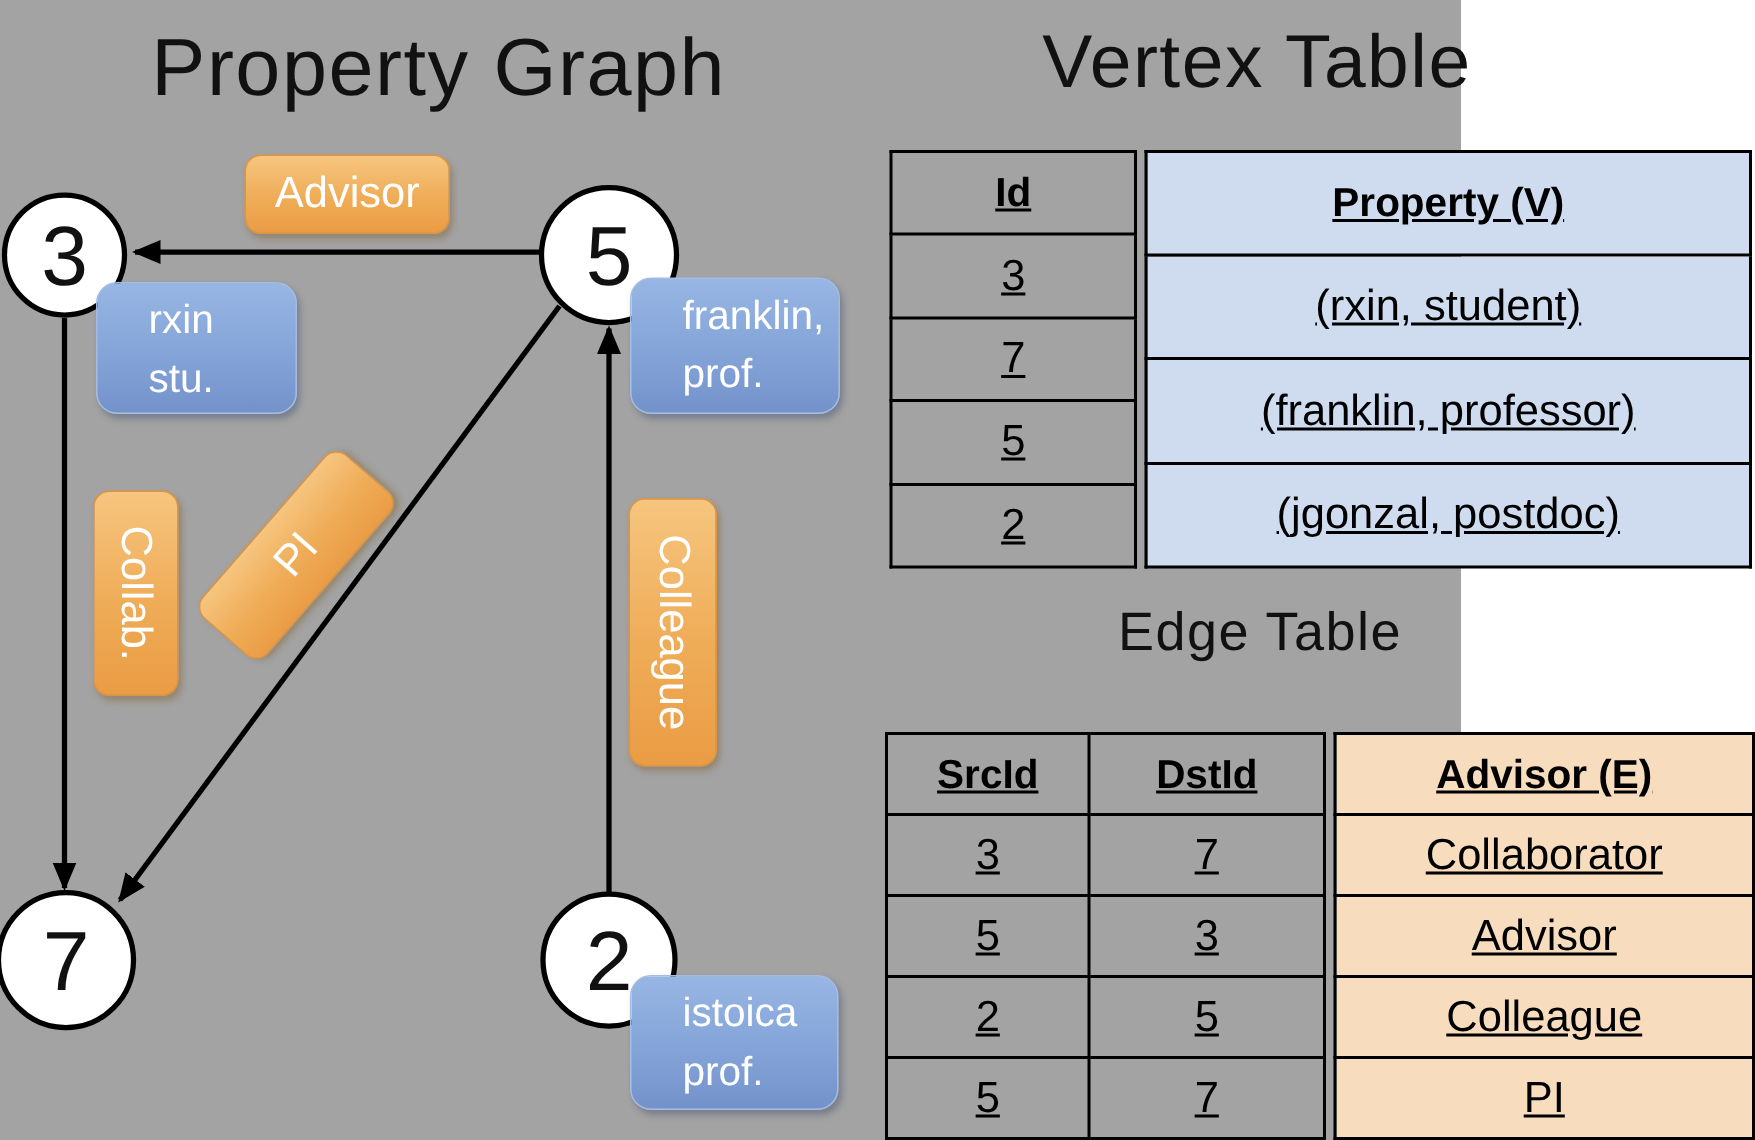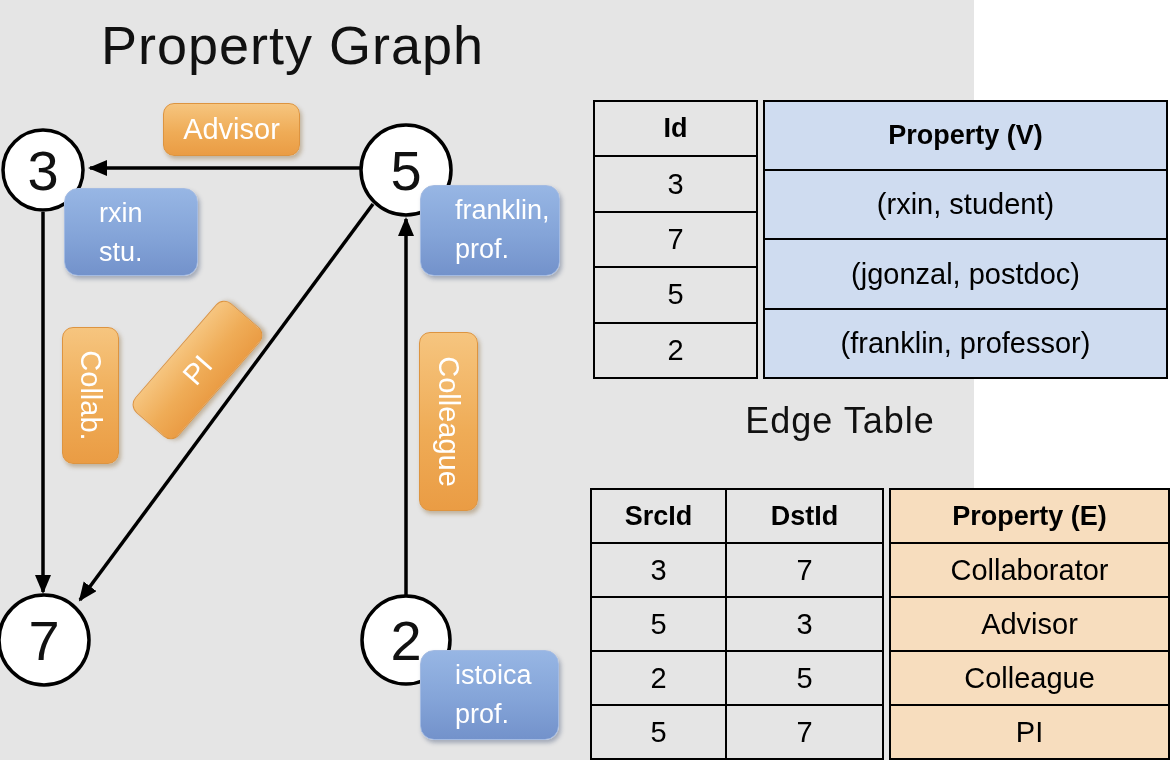--- a/index.html
+++ b/index.html
@@ -3,21 +3,21 @@
 <meta charset="utf-8">
 <style>
   * { margin: 0; padding: 0; box-sizing: border-box; }
   html, body { background: #ffffff; }
   body {
     font-family: "Liberation Sans", sans-serif;
     color: #000;
     width: 1170px; height: 760px;
     overflow: hidden;
   }
-  #stage { position: relative; width: 974px; height: 760px; background: #e5e5e5; }
+  #stage { position: relative; width: 974px; height: 760px; background: #a3a3a3; }
 
   .title {
     position: absolute;
     font-weight: 300;
     letter-spacing: 1px;
     text-align: center;
     color: #111;
     white-space: nowrap;
   }
   #graph-title   { left: 0;   top: 14;  top: 14px; width: 585px; font-size: 54px; }
@@ -64,31 +64,31 @@
   #prop-istoica  { left: 420px; top: 650px; width: 139px; height: 90px; }
 
   .node-num {
     font-size: 56px; font-weight: 300;
     fill: #111;
   }
 
   
   .tbl-wrap { position: absolute; display: flex; gap: 5px; }
   #vertex-wrap { left: 593px; top: 100px; }
-  #edge-wrap   { left: 590px; top: 488px; }
+  #edge-wrap   { left: 590px; top: 488px; text-decoration: underline; }
 
   table { border-collapse: collapse; table-layout: fixed; }
   td {
     border: 2.5px solid #000;
     text-align: center; vertical-align: middle;
     font-size: 29px; font-weight: 300;
     overflow: hidden; white-space: nowrap;
   }
   td.hdr { font-weight: 700; font-size: 27px; }
-  .vertex-rows tr { height: 55.4px; }
+  .vertex-rows tr { height: 55.4px; text-decoration: underline; }
   .edge-rows tr   { height: 54px; }
   .bg-blue td { background: #cfdcf0; }
   .bg-tan  td { background: #f7ddbe; }
   #vt-id   { width: 165px; }
   #vt-prop { width: 405px; }
   #et-ids  { width: 292px; }
   #et-prop { width: 281px; }
 </style>
 </head>
 <body>
@@ -142,20 +142,21 @@
     <div id="prop-franklin" class="vprop">
       <div>franklin,</div>
       <div>prof.</div>
     </div>
     <div id="prop-istoica" class="vprop">
       <div>istoica</div>
       <div>prof.</div>
     </div>
   </div>
 
+  <div id="vertex-title" class="title">Vertex Table</div>
 
   <div id="vertex-wrap" class="tbl-wrap">
     <table id="vt-id" class="vertex-rows">
       <tbody>
           <tr>
             <td class="hdr">Id</td>
           </tr>
       <tr>
             <td>3</td>
           </tr>
@@ -172,24 +173,24 @@
       </table>
     <table id="vt-prop" class="vertex-rows bg-blue">
       <tbody>
           <tr>
             <td class="hdr">Property (V)</td>
           </tr>
       <tr>
             <td>(rxin, student)</td>
           </tr>
       <tr>
+            <td>(franklin, professor)</td>
+          </tr>
+      <tr>
             <td>(jgonzal, postdoc)</td>
-          </tr>
-      <tr>
-            <td>(franklin, professor)</td>
           </tr>
     </tbody>
       </table>
   </div>
 
   <div id="edge-title" class="title">Edge Table</div>
 
   <div id="edge-wrap" class="tbl-wrap">
     <table id="et-ids" class="edge-rows">
       <tbody>
@@ -211,21 +212,21 @@
       </tr>
       <tr>
         <td>5</td>
         <td>7</td>
       </tr>
     </tbody>
       </table>
     <table id="et-prop" class="edge-rows bg-tan">
       <tbody>
           <tr>
-            <td class="hdr">Property (E)</td>
+            <td class="hdr">Advisor (E)</td>
           </tr>
       <tr>
             <td>Collaborator</td>
           </tr>
       <tr>
             <td>Advisor</td>
           </tr>
       <tr>
             <td>Colleague</td>
           </tr>

